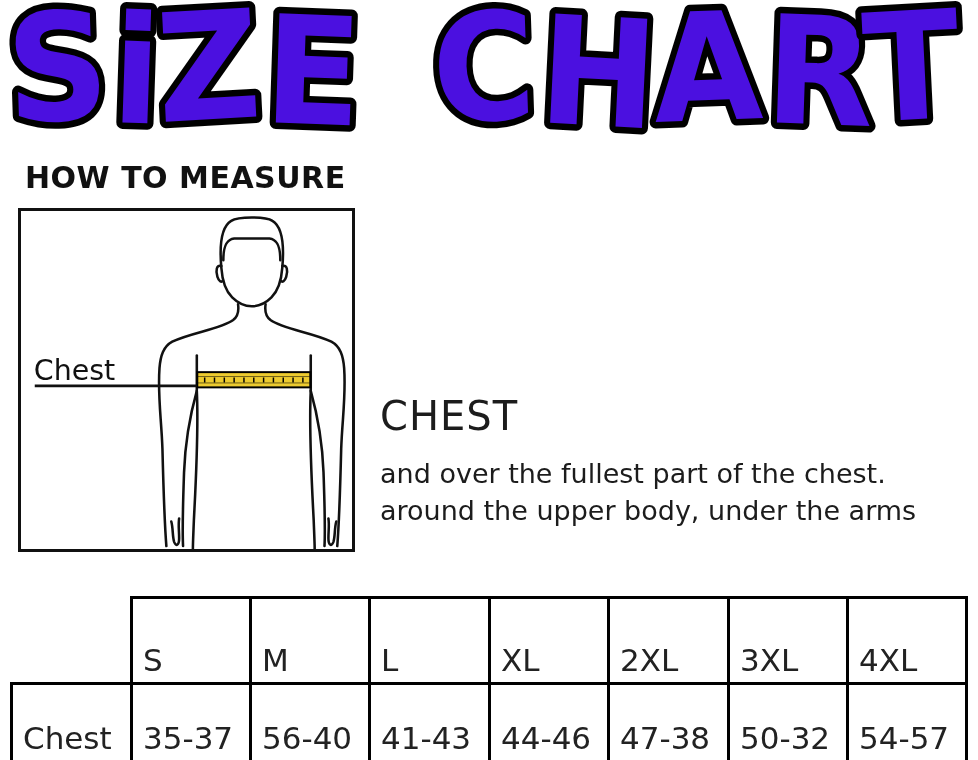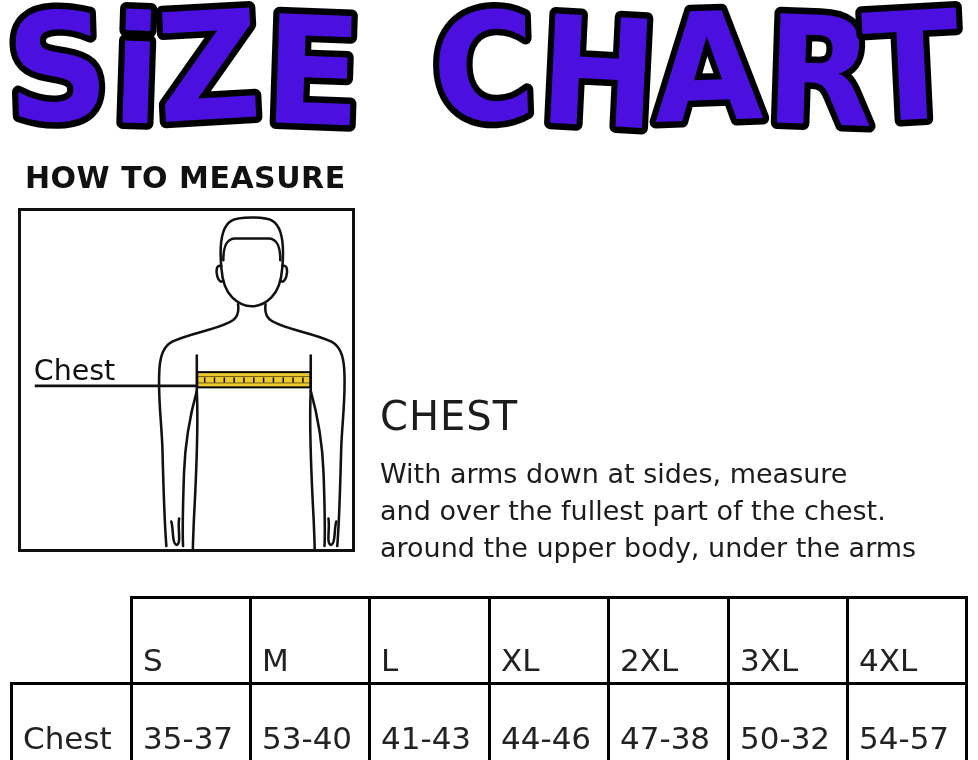--- a/index.html
+++ b/index.html
@@ -95,21 +95,20 @@
                  M 277 169.5 L 277 174.5 M 287 169.5 L 287 174.5" stroke="#000" stroke-width="1.5" fill="none"></path>
       </g>
 
       <path d="M 14 178 L 179 178" stroke="#111" stroke-width="2.6"></path>
       <text class="chest-label-text" x="13" y="172">Chest</text>
     </svg>
   </div>
 
   <div id="measure-text">
     <h2 id="measure-heading">CHEST</h2>
-    <div class="body-line">With arms down at sides, measure</div>
     <div class="body-line">and over the fullest part of the chest.</div>
     <div class="body-line">around the upper body, under the arms</div>
   </div>
 
   <table id="size-table">
     <colgroup>
       <col style="width:120px">
         <col style="width:119px">
         <col style="width:119px">
       <col style="width:120px">
@@ -125,21 +124,21 @@
       <td>M</td>
       <td>L</td>
       <td>XL</td>
       <td>2XL</td>
       <td>3XL</td>
       <td>4XL</td>
     </tr>
     <tr class="data">
       <td>Chest</td>
       <td>35-37</td>
-      <td>53-40</td>
+      <td>56-40</td>
       <td>41-43</td>
       <td>44-46</td>
       <td>47-38</td>
       <td>50-32</td>
       <td>54-57</td>
     </tr>
   </tbody>
     </table>
 
 </div>

